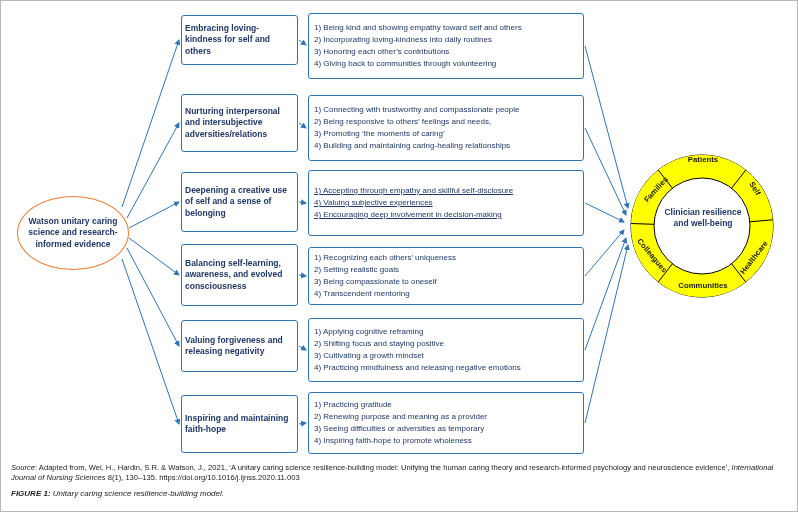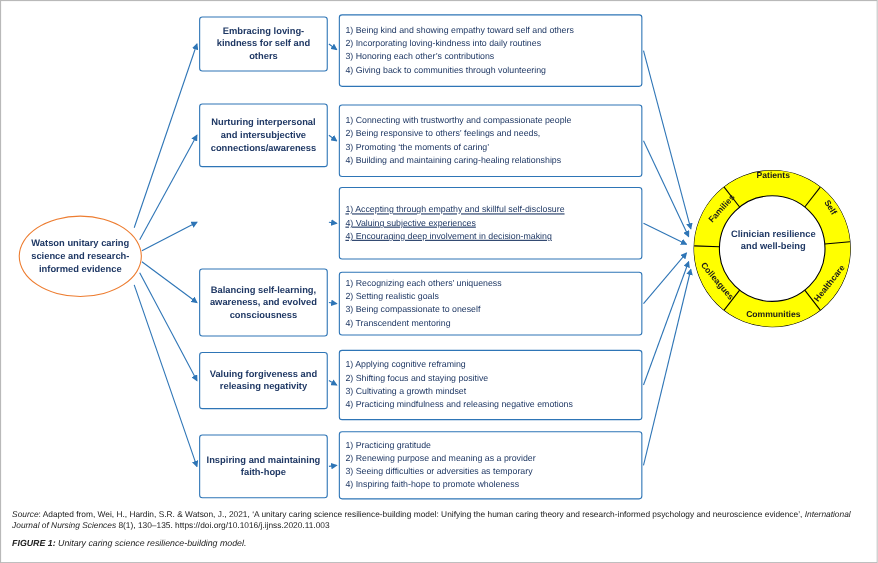--- a/index.html
+++ b/index.html
@@ -14,21 +14,21 @@
   .oval{
     position:absolute;left:16px;top:195px;width:112px;height:74px;
     border:1.5px solid var(--oval_border,#ED7D31);border-radius:50%;
     display:flex;align-items:center;justify-content:center;text-align:center;
     font-size:8.5px;font-weight:bold;line-height:1.3;z-index:2;background:#fff;
     padding:2px 6px;box-sizing:border-box;
   }
   .pbox{
     position:absolute;left:180px;width:117px;border:1px solid var(--box_border,#2E75B6);
     border-radius:3px;background:#fff;display:flex;align-items:center;justify-content:center;
-    text-align:center;font-size:8.5px;font-weight:bold;line-height:1.35;z-index:2;
+    text-align:left;font-size:8.5px;font-weight:bold;line-height:1.35;z-index:2;
     padding:2px 3px;box-sizing:border-box;
   }
   .dbox{
     position:absolute;left:307px;width:276px;border:1px solid var(--box_border,#2E75B6);
     border-radius:3px;background:#fff;display:flex;flex-direction:column;justify-content:center;
     font-size:8px;line-height:1.5;z-index:2;padding:3px 5px;box-sizing:border-box;
   }
   .dbox div{white-space:nowrap;}
   .ring-svg{position:absolute;left:626px;top:150px;z-index:2;}
   .ring-outer{fill:none;stroke:#000;stroke-width:1;}
@@ -85,21 +85,24 @@
   </svg>
 
   <div class="oval">
     <span>Watson unitary caring science and research-informed evidence</span>
   </div>
 
   <div class="pbox" style="top:14px;height:50px;">
       <span>Embracing loving-kindness for self and others</span>
     </div>
   <div class="pbox" style="top:93px;height:58px;">
-      <span>Nurturing interpersonal and intersubjective connections/awareness</span>
+      <span>Nurturing interpersonal and intersubjective adversities/relations</span>
+    </div>
+  <div class="pbox" style="top:171px;height:60px;">
+      <span>Deepening a creative use of self and a sense of belonging</span>
     </div>
   <div class="pbox" style="top:243px;height:62px;">
       <span>Balancing self-learning, awareness, and evolved consciousness</span>
     </div>
   <div class="pbox" style="top:394px;height:58px;">
       <span>Inspiring and maintaining faith-hope</span>
     </div>
   <div class="pbox" style="top:319px;height:52px;">
       <span>Valuing forgiveness and releasing negativity</span>
     </div>

